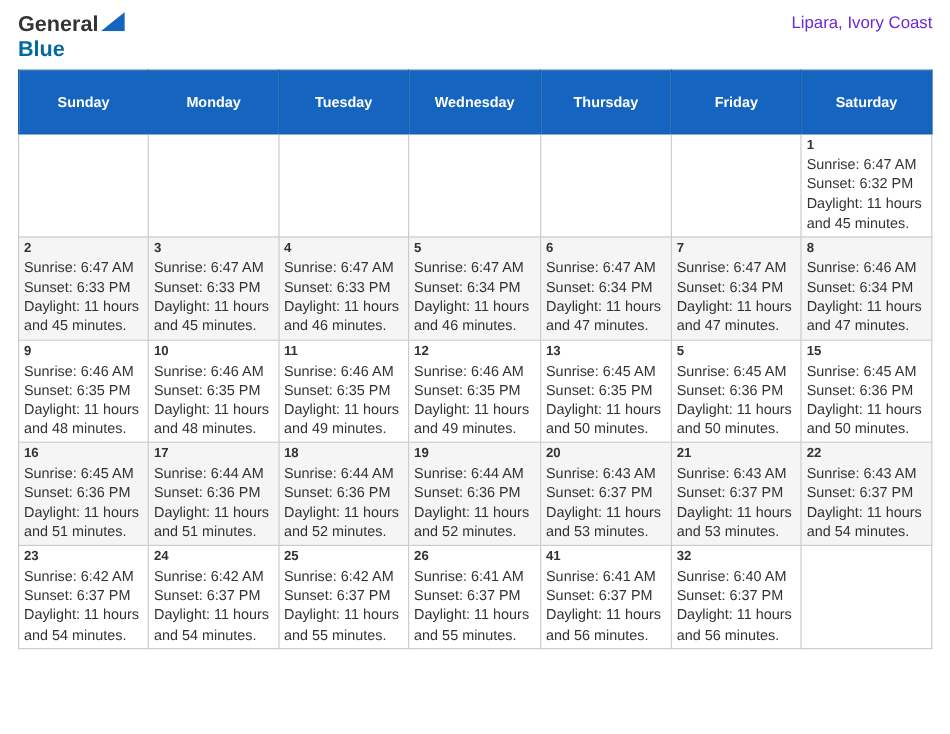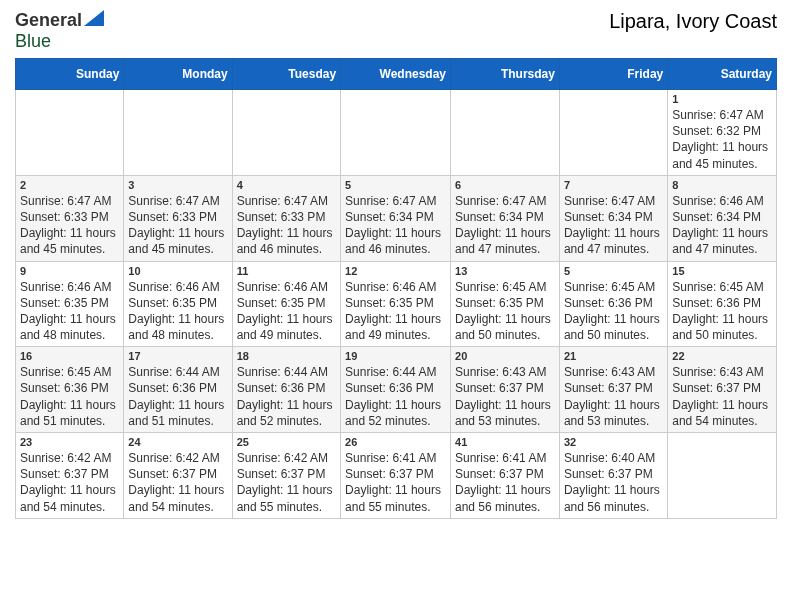--- a/index.html
+++ b/index.html
@@ -29,35 +29,35 @@
     .logo-blue { color: #1565c0; }
     .title-block {
       text-align: right;
     }
     .month-title {
       font-size: 30px;
       font-weight: normal;
       color: #333;
     }
     .location {
-      font-size: 20px;
-      color: #000000;
+      font-size: 14px;
+      color: #6d28d9;
     }
     .calendar {
       width: 100%;
       border-collapse: collapse;
       border: 1px solid #ccc;
     }
     .calendar th {
       background-color: #1565c0;
       color: #fff;
       font-size: 12px;
       font-weight: bold;
-      padding: 8px 4px;
-      text-align: right;
+      padding: 19px 4px;
+      text-align: center;
       border: 1px solid #1a5faa;
     }
     .calendar td {
       vertical-align: top;
       border: 1px solid #ccc;
       padding: 3px 4px;
       width: 113px;
       min-height: 80px;
       font-size: 10px;
       color: #333;
@@ -90,21 +90,21 @@
   <div class="header">
     <div class="logo">
       <div>
         <div style="display:flex;align-items:flex-start;">
           <span class="logo-general" style="font-size:18px;font-weight:bold;color:#333;">General</span>
           <svg width="20" height="16" viewBox="0 0 20 16" style="margin-left:2px;margin-top:0px;">
             <polygon points="0,16 20,0 20,16" fill="#1565c0"></polygon>
           </svg>
         </div>
         <div>
-          <span class="logo-blue" style="font-size:18px;font-weight:normal;color:#14532d;">Blue</span>
+          <span class="logo-blue" style="font-size:18px;font-weight:bold;color:#0369a1;">Blue</span>
         </div>
       </div>
     </div>
     <div class="title-block">
       <div class="location">Lipara, Ivory Coast</div>
     </div>
   </div>
 
   <table class="calendar">
     <thead>

